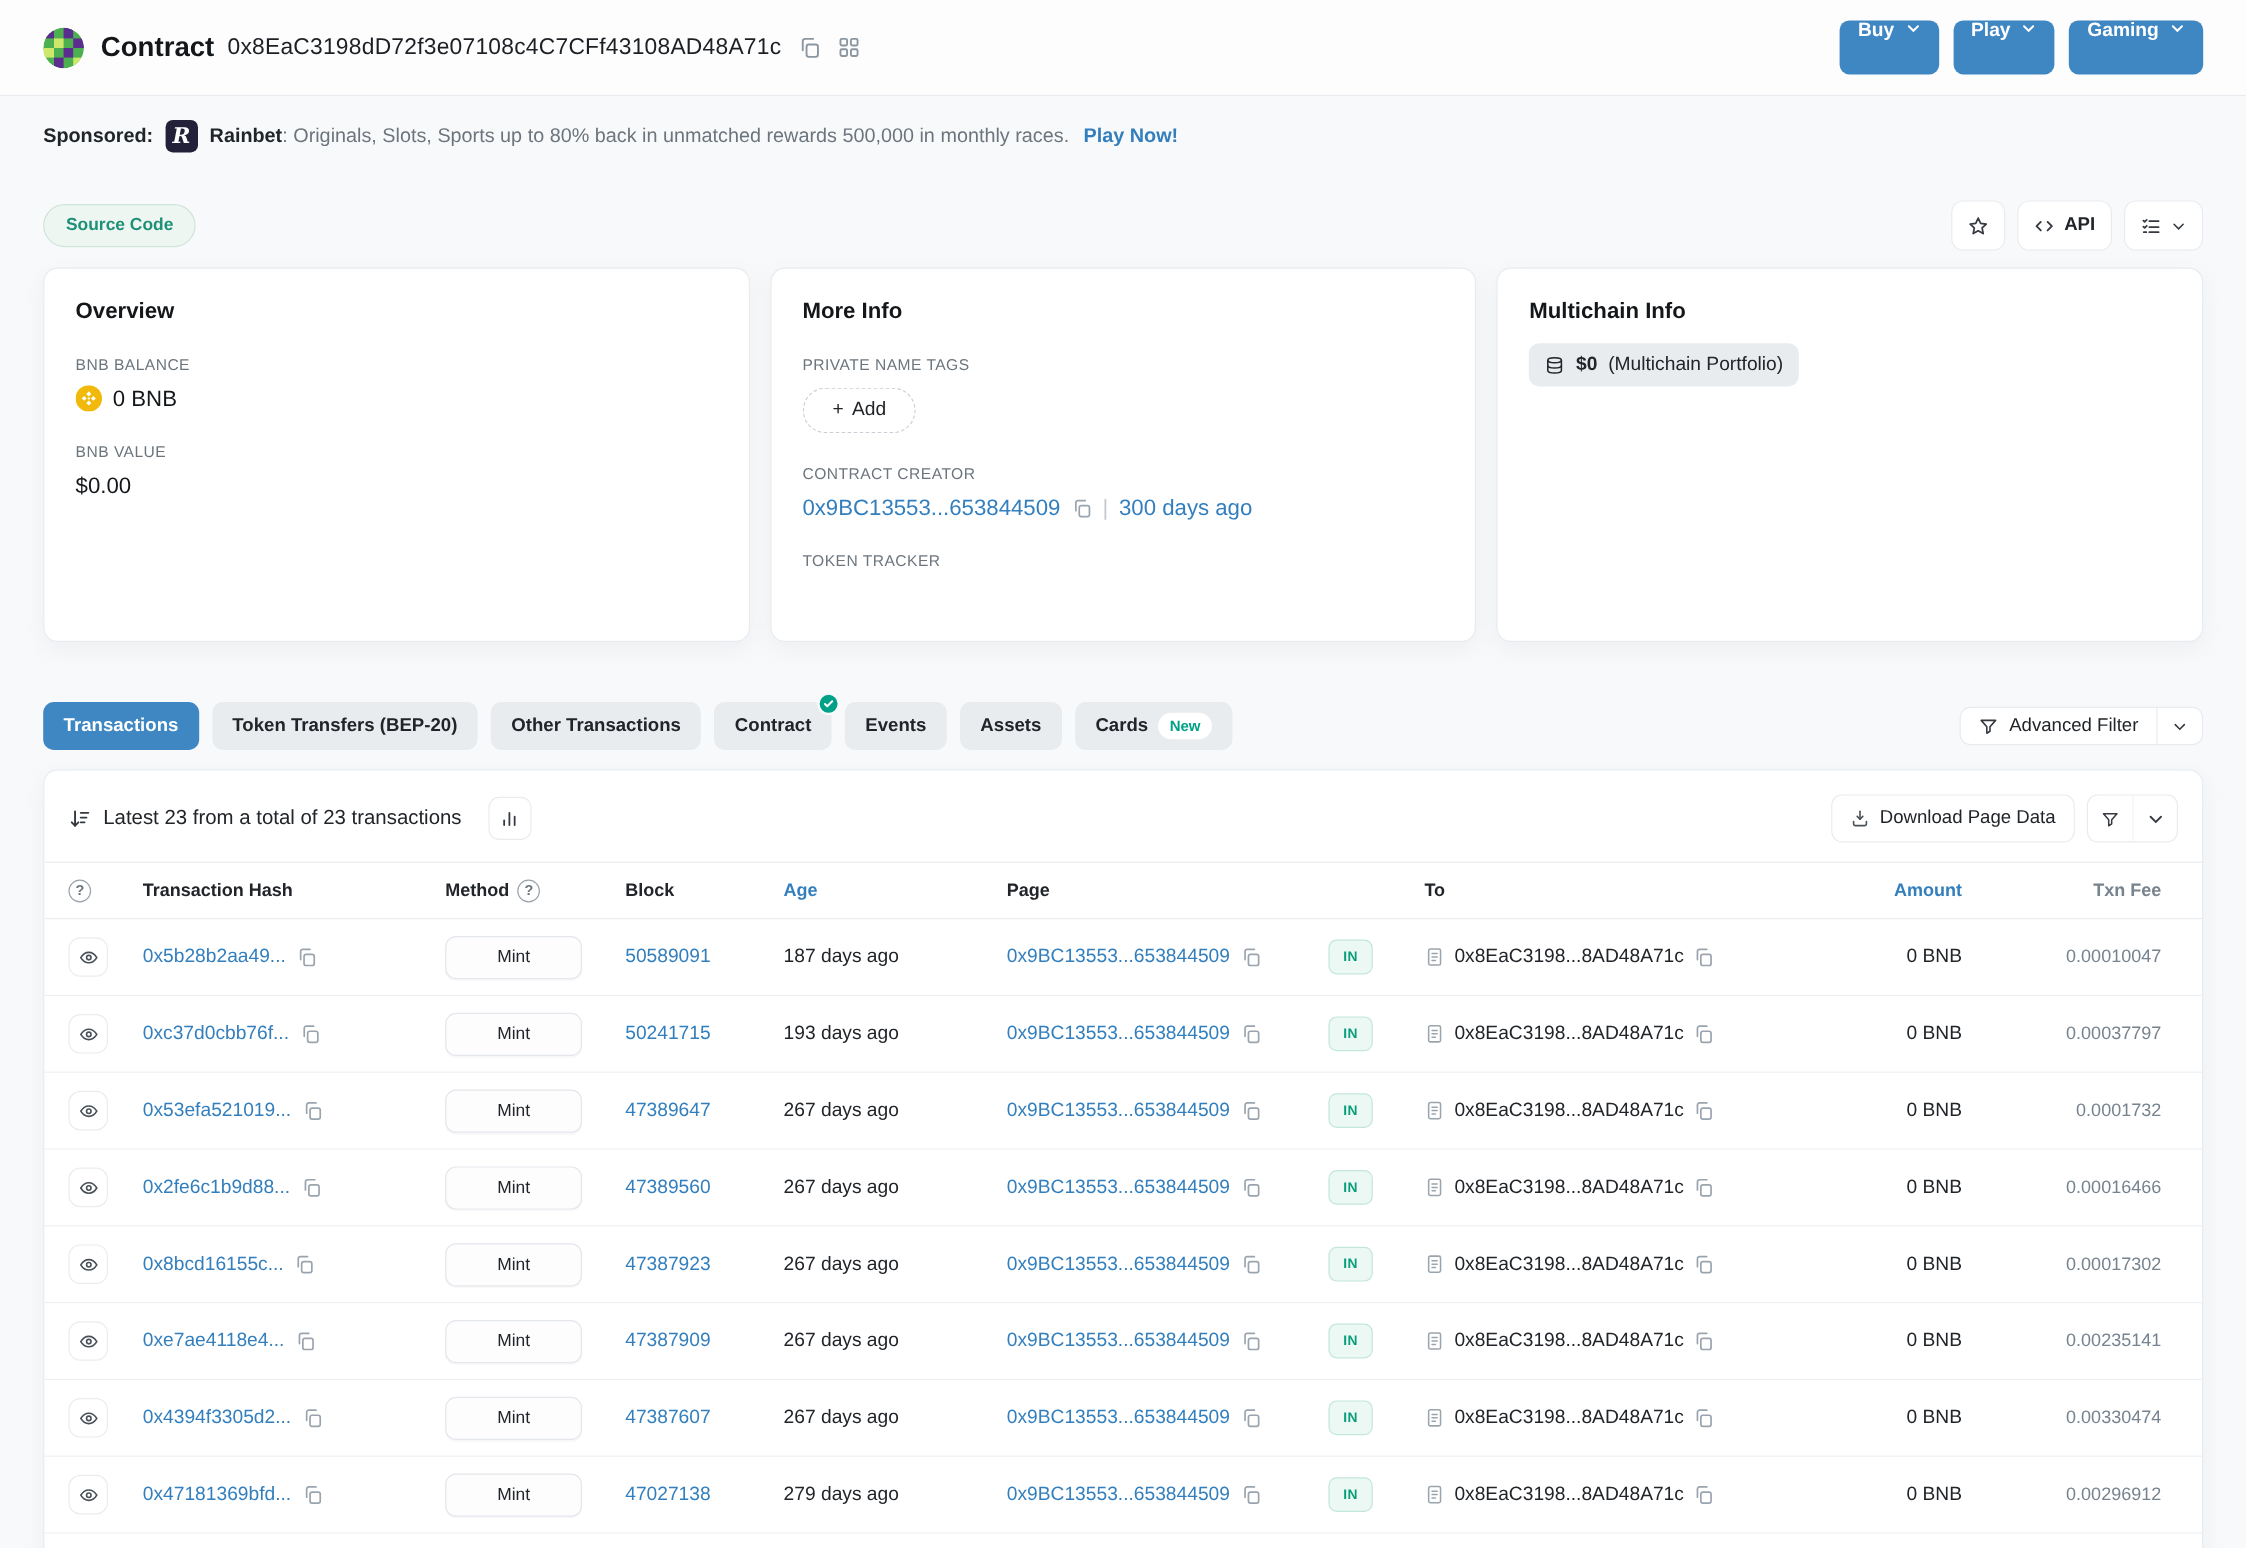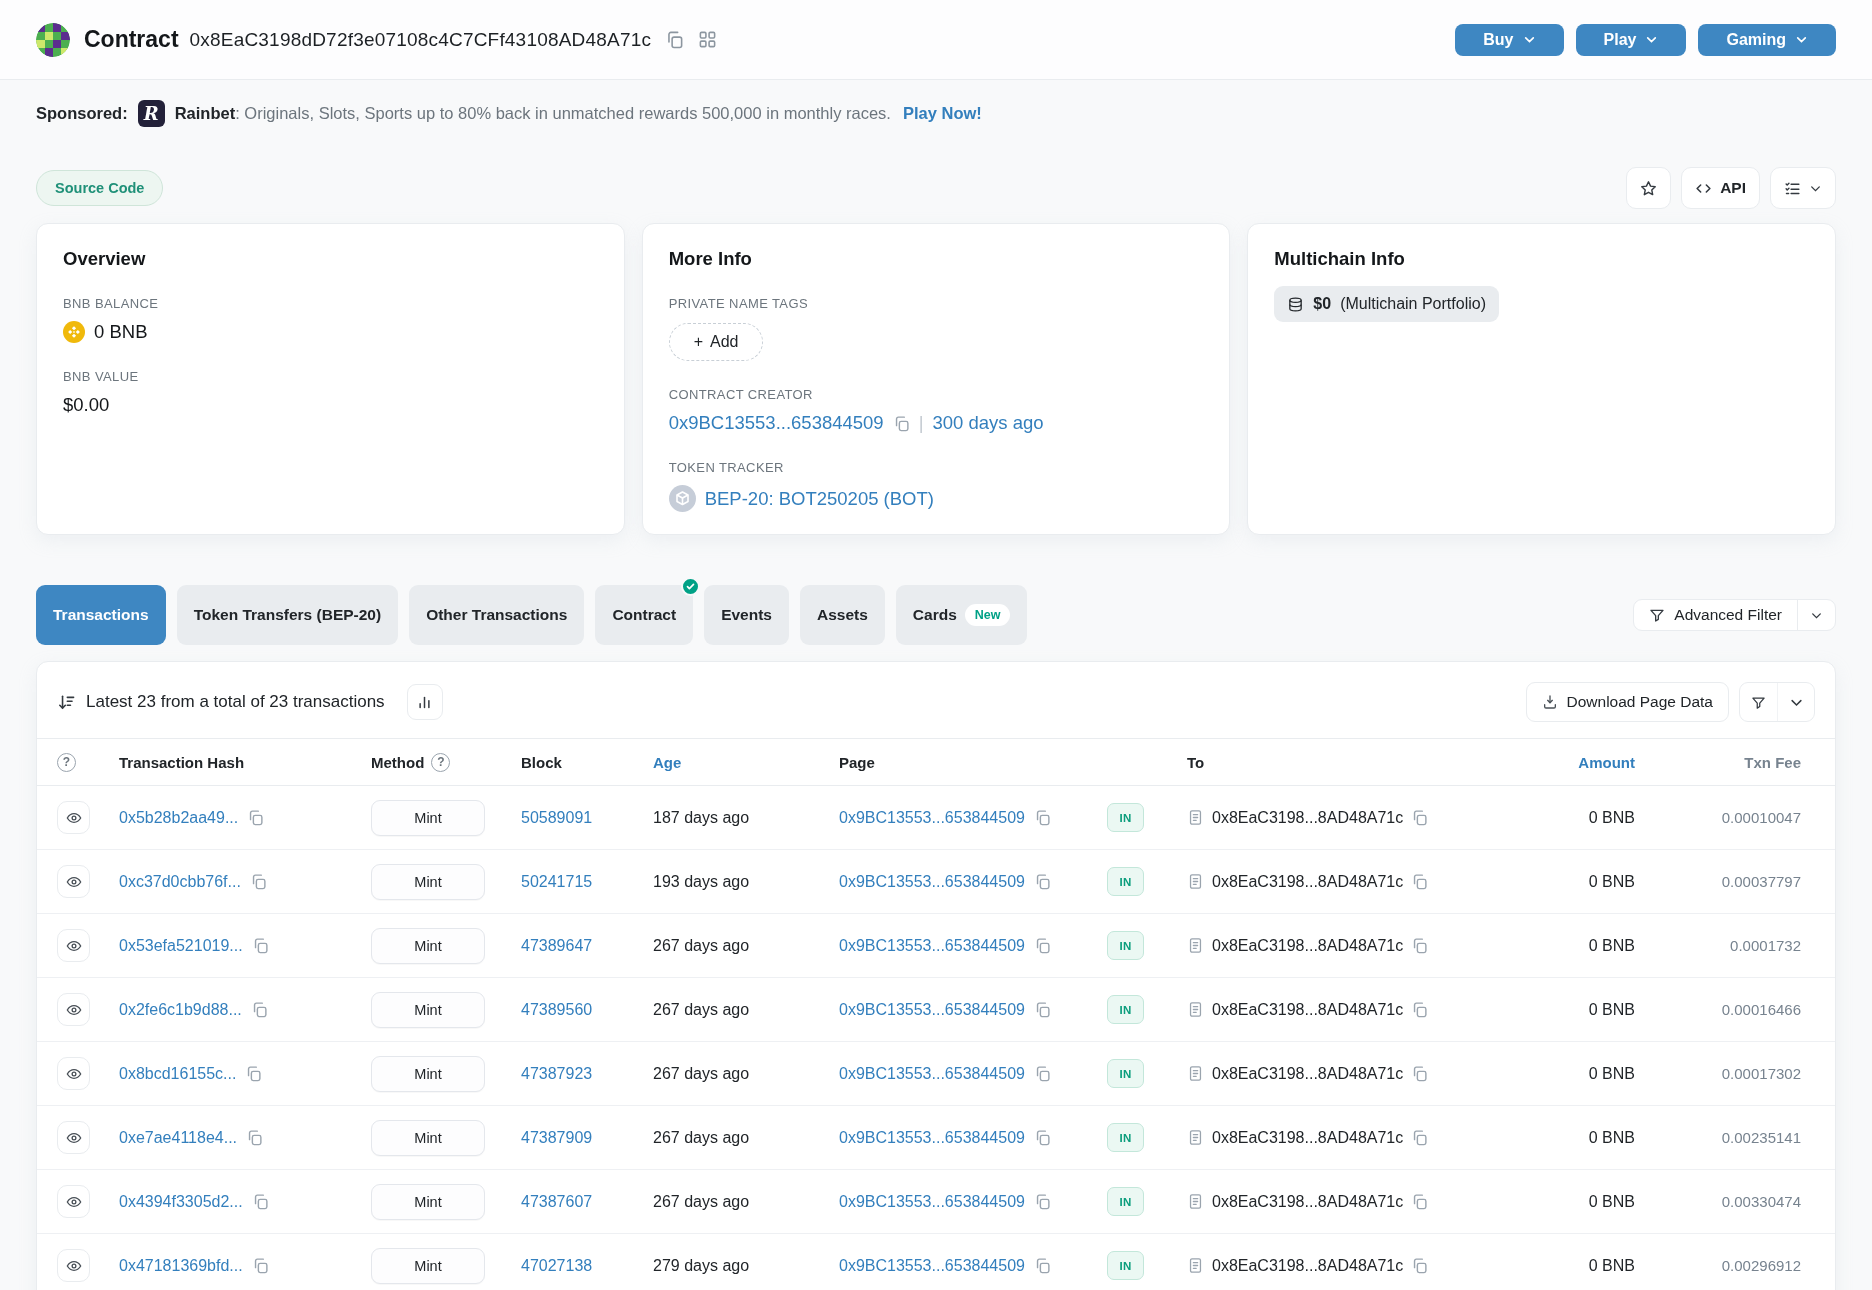--- a/index.html
+++ b/index.html
@@ -15,21 +15,21 @@
 
   
   .topbar { height:80px; background:#fdfdfe; border-bottom:1px solid #e9ecef;
     display:flex; align-items:center; padding:0 36px; }
   .avatar { width:34px; height:34px; border-radius:50%; overflow:hidden; flex:0 0 auto; }
   .page-type { font-size:23px; font-weight:700; margin-left:14px; color:#14171a; }
   .page-address { font-size:19px; margin-left:11px; color:#1c2024; letter-spacing:.2px; }
   .hdr-ic { margin-left:14px; color:#8c96a0; display:inline-flex; cursor:pointer; }
   .hdr-ic svg { width:19px; height:19px; }
   .topbar-buttons { margin-left:auto; display:flex; gap:12px; }
-  .blue-btn { display:inline-flex; align-items:center; gap:9px; height:32px; padding:0 28px;
+  .blue-btn { display:inline-flex; gap:9px; height:45px; padding:0 15px;
     background:#3e87c2; border:none; border-radius:8px; color:#fff; font-size:16px; font-weight:700; }
   .blue-btn svg { width:13px; height:13px; }
 
   
   .sponsored { margin:20px 36px 0; display:flex; align-items:center; gap:8px; font-size:16.5px; color:#6c757d; }
   .sp-bold { font-weight:700; color:#212529; }
   .rainbet-logo { width:27px; height:27px; background:#232139; border-radius:6px; color:#fff;
     display:inline-flex; align-items:center; justify-content:center;
     font-family:"DejaVu Serif", serif; font-style:italic; font-weight:700; font-size:18px; margin:0 2px; }
   .sp-cta { color:#337fbd; font-weight:700; margin-left:4px; cursor:pointer; }
@@ -59,21 +59,21 @@
   .token-line { margin-top:10px; display:flex; align-items:center; gap:9px; font-size:18.5px; }
   .cube-ic { width:27px; height:27px; }
   .mc-pill { margin-top:16px; display:inline-flex; align-items:center; gap:9px; background:#e9ecef;
     border-radius:9px; padding:9px 13px; font-size:16px; color:#212529; cursor:pointer; }
   .mc-pill svg { width:17px; height:17px; }
   .mc-pill b { font-weight:700; }
   .mc-empty { margin-top:22px; font-size:18px; color:#14171a; }
 
   
   .tabs-row { margin:50px 36px 0; display:flex; align-items:center; gap:11px; }
-  .tab { position:relative; height:60px; padding:0 17px; border:none; border-radius:9px;
+  .tab { position:relative; height:40px; padding:0 17px; border:none; border-radius:9px;
     background:#e9ecef; color:#212529; font-size:15.5px; font-weight:700;
     display:inline-flex; align-items:center; gap:8px; }
   .tab.active { background:#3e87c2; color:#fff; }
   .tab .check { position:absolute; top:-8px; right:-7px; width:19px; height:19px; border-radius:50%;
     background:#00a186; border:2.5px solid #f8f9fa; color:#fff; display:flex; align-items:center; justify-content:center; }
   .tab .check svg { width:9px; height:9px; }
   .tab .new-badge { background:#fff; color:#00a186; font-size:12.5px; font-weight:700;
     border-radius:999px; padding:4px 10px; }
   .adv-filter { margin-left:auto; display:inline-flex; background:#fff; border:1px solid #e9ecef;
     border-radius:9px; overflow:hidden; height:32px; }
@@ -270,31 +270,20 @@
       <span class="copy-ic">
         <svg viewBox="0 0 24 24" fill="none" stroke="currentColor" stroke-width="2" stroke-linecap="round">
             <rect x="9" y="9" width="12" height="13" rx="2.5"></rect>
             <path d="M5 15V5.5A2.5 2.5 0 0 1 7.5 3H16"></path>
           </svg>
       </span>
       <span class="pipe">|</span>
       <a class="link">300 days ago</a>
     </div>
     <div class="fld-label">TOKEN TRACKER</div>
-    <div class="token-line">
-      <svg class="cube-ic" viewBox="0 0 27 27">
-        <circle cx="13.5" cy="13.5" r="13.5" fill="#c6cdd8"></circle>
-        <g fill="none" stroke="#fff" stroke-width="1.6" stroke-linejoin="round">
-          <path d="M13.5 7l5.5 3v6.5l-5.5 3-5.5-3V10z"></path>
-          <path d="M8 10l5.5 3 5.5-3"></path>
-          <path d="M13.5 13v6.5"></path>
-        </g>
-      </svg>
-      <a class="link">BEP-20: BOT250205 (BOT)</a>
-    </div>
   </div>
 
   <div class="card">
     <h2>Multichain Info</h2>
     <div class="mc-pill">
       <svg viewBox="0 0 24 24" fill="none" stroke="#212529" stroke-width="1.8">
         <ellipse cx="12" cy="6" rx="8" ry="3"></ellipse>
         <path d="M4 6v6c0 1.66 3.58 3 8 3s8-1.34 8-3V6"></path>
         <path d="M4 12v6c0 1.66 3.58 3 8 3s8-1.34 8-3v-6"></path>
       </svg>

